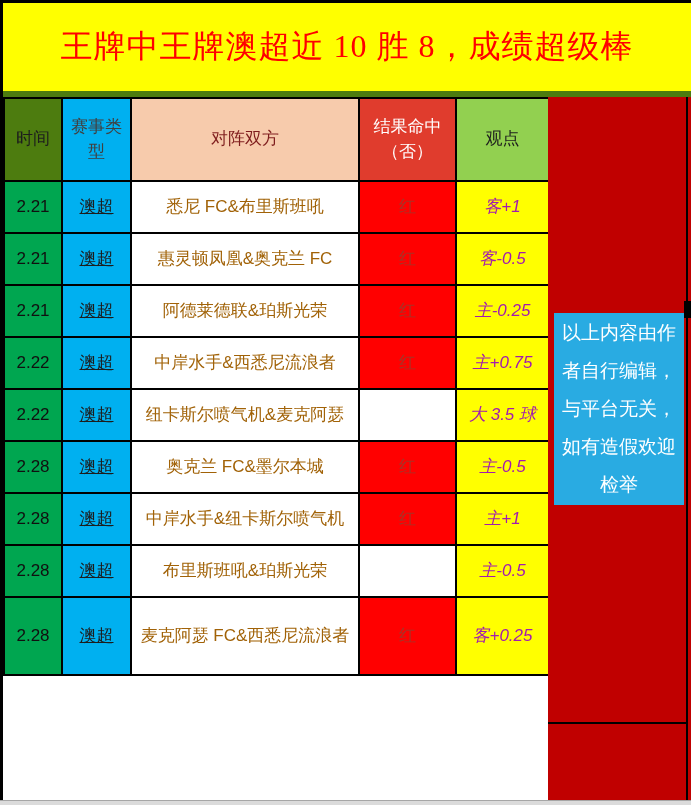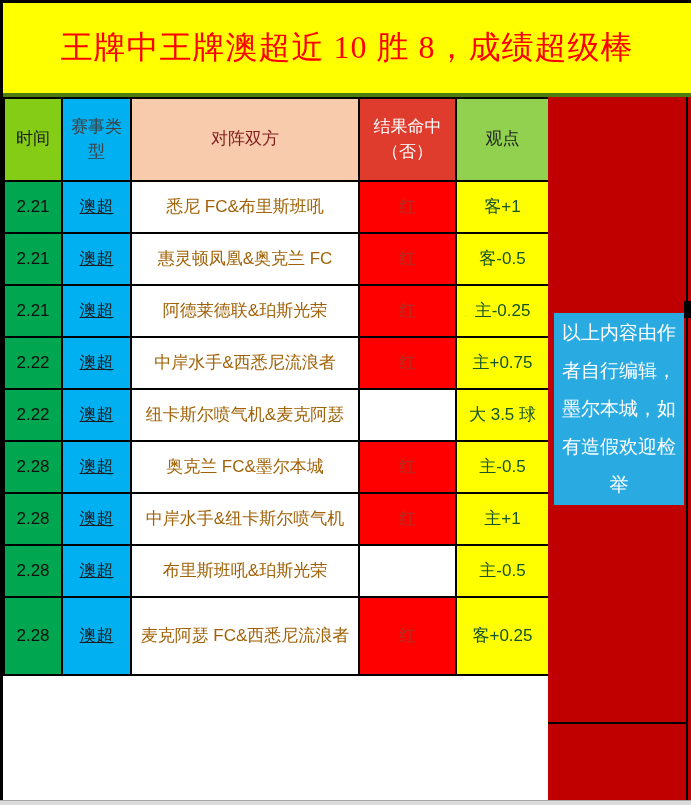--- a/index.html
+++ b/index.html
@@ -15,21 +15,21 @@
   }
 
   
   .frame-top   { position: absolute; left: 0; top: 0; width: 691px; height: 3px; background: #000; }
   .frame-left  { position: absolute; left: 0; top: 0; width: 3px; height: 800px; background: #000; }
 
   
   .banner {
     position: absolute; left: 3px; top: 3px; width: 688px; height: 94px;
     background: #FFFF00;
-    border-bottom: 4px solid #4d7c0f;
+    border-bottom: 6px solid #4d7c0f;
     display: flex; align-items: center; justify-content: center;
   }
   .banner-title {
     font-family: "Liberation Serif", serif;
     font-size: 32px; letter-spacing: 1px;
     color: #FF0000; white-space: nowrap;
   }
 
   
   .table-wrap { position: absolute; left: 3px; top: 97px; width: 545px; }
@@ -41,30 +41,30 @@
     border: 2px solid #000;
     text-align: center; vertical-align: middle;
     padding: 2px 3px;
     font-weight: 400;
     line-height: 1.45;
   }
   tr.header-row { height: 83px; }
   tbody tr { height: 52px; }
   tbody tr.tall { height: 78px; }
 
-  .h-time   { background: #84cc16; color: #1d1d1d; }
+  .h-time   { background: #4d7c0f; color: #1d1d1d; }
   .h-league { background: #00B0F0; color: #404040; }
   .h-match  { background: #F7CBAC; color: #7f1d1d; }
   .h-result { background: #E03C2D; color: #ffffff; }
   .h-view   { background: #92D050; color: #1d1d1d; font-family: Liberation Serif, serif; }
 
   .c-time   { background: #00A650; color: #101010; }
   .c-league { background: #00B0F0; color: #1d1d1d; text-decoration: underline; }
   .c-match  { background: #FFFFFF; color: #a16207; }
-  .c-view   { background: #FFFF00; color: #14532d; }
+  .c-view   { background: #FFFF00; color: #a21caf; font-style: italic; }
   .c-result[data-state="hit"]  { background: #FF0000; color: #A93226; }
   .c-result[data-state="miss"] { background: #FFFFFF; color: #3d3d3d; }
 
   
   .sidebar {
     position: absolute; left: 548px; top: 97px; width: 140px; height: 703px;
     background: #C00000;
     border-right: 2px solid #000;
   }
   .sidebar-divider {
@@ -185,18 +185,18 @@
           <td class="c-result" data-state="hit">红</td>
           <td class="c-view">客+0.25</td>
         </tr>
       </tbody>
     </table>
   </div>
 
   <div class="sidebar"></div>
   <div class="sidebar-divider"></div>
   <div class="edge-strip"></div>
-  <div class="note">以上内容由作者自行编辑，墨尔本城，如有造假欢迎检举</div>
+  <div class="note">以上内容由作者自行编辑，与平台无关，如有造假欢迎检举</div>
   <div class="edge-marker"></div>
 
   <div class="hscrollbar"></div>
 
 </div>
 
 </body></html>

